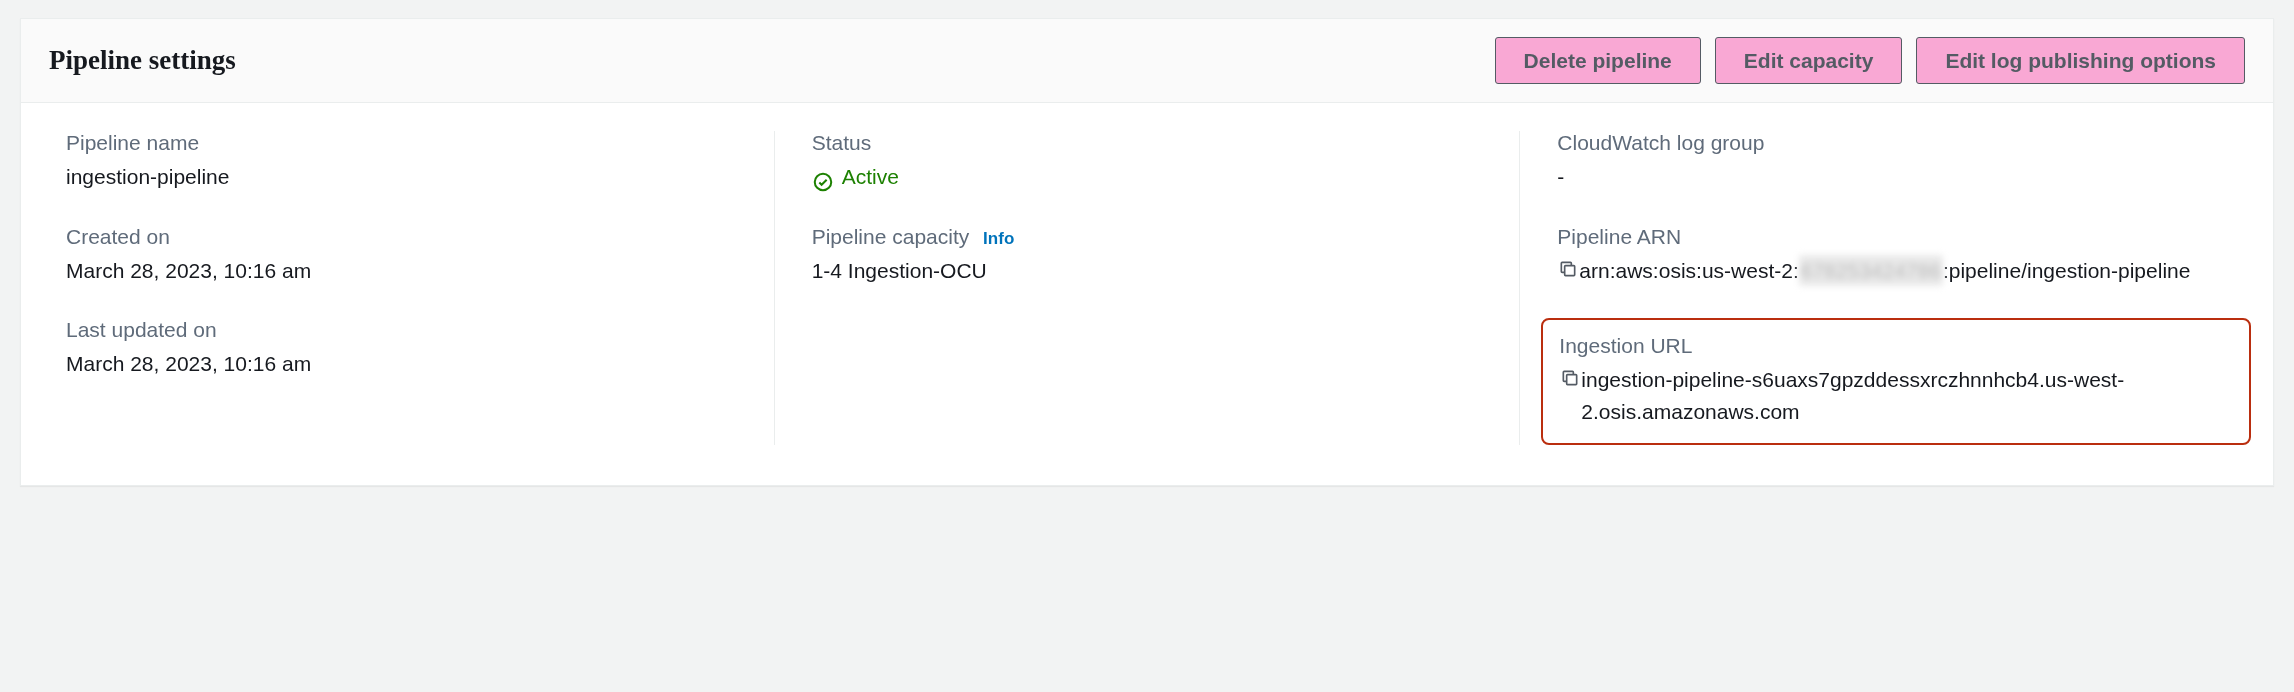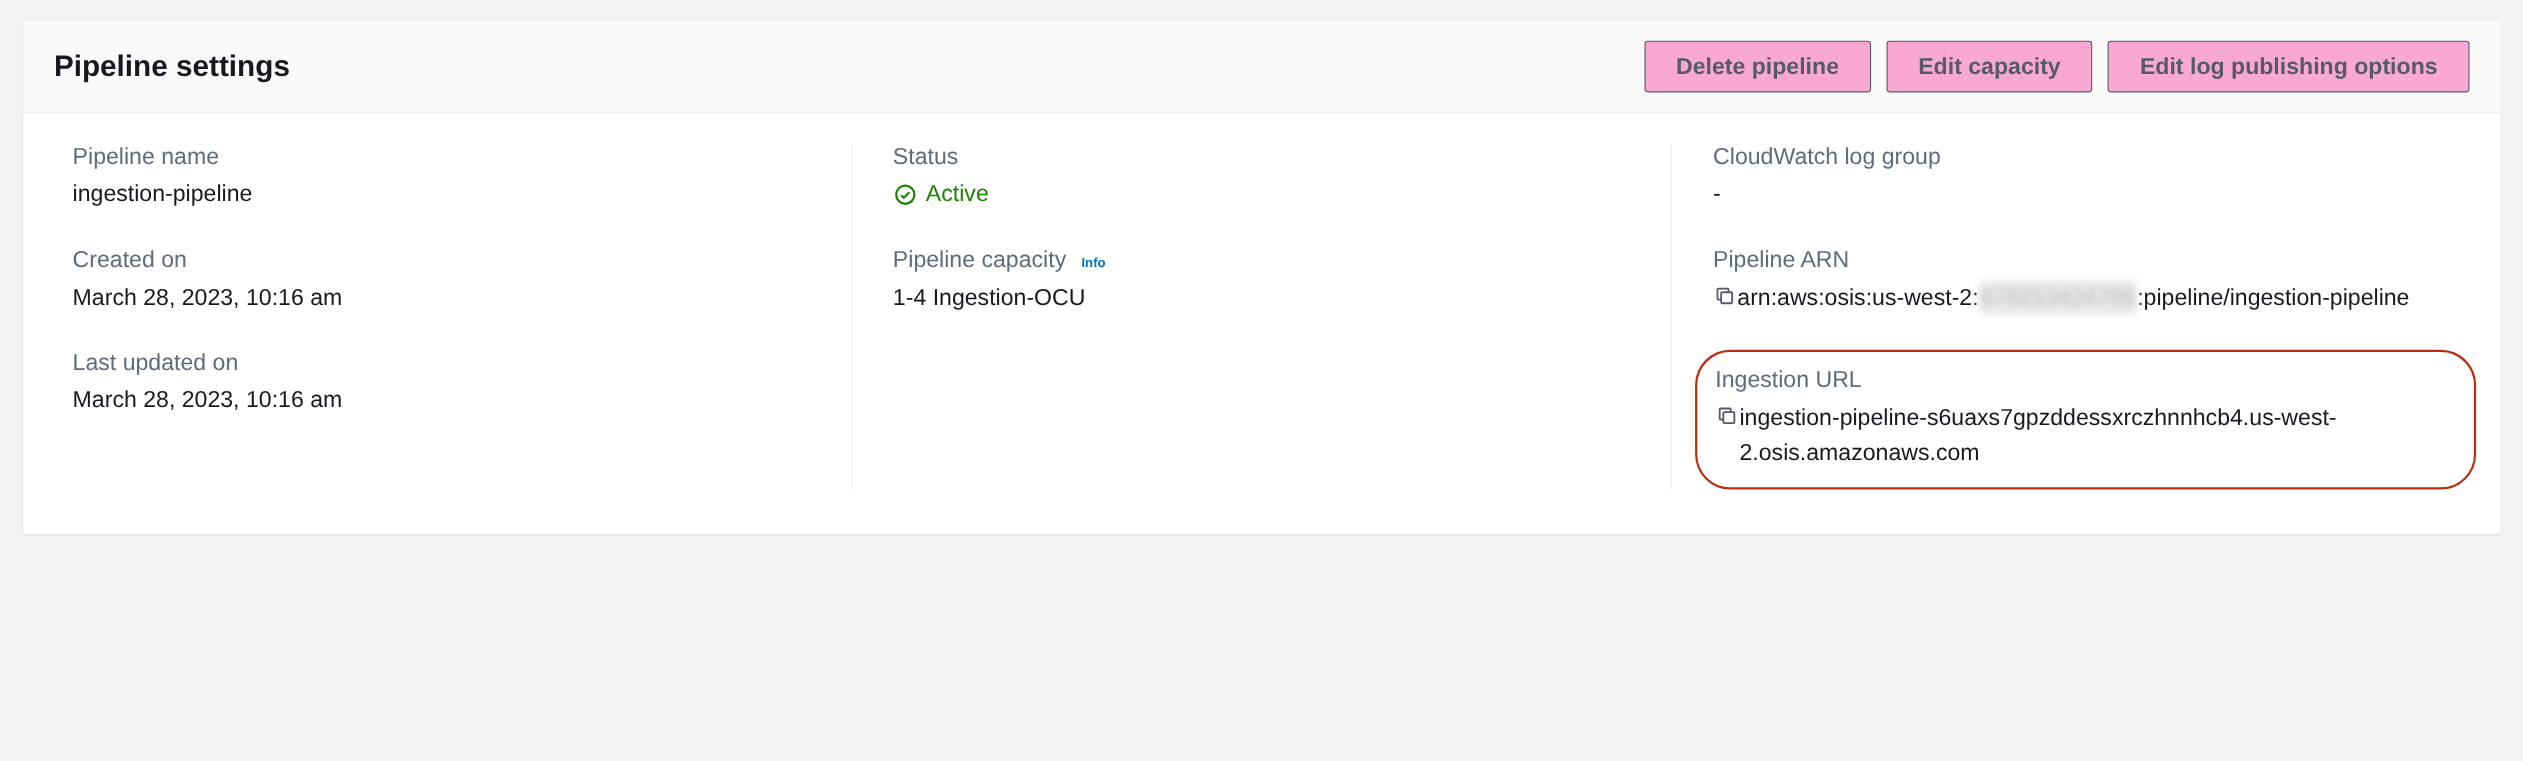--- a/index.html
+++ b/index.html
@@ -21,20 +21,21 @@
     align-items: center;
     justify-content: space-between;
     padding: 18px 28px;
     border-bottom: 1px solid #eaeded;
     background: #fafafa;
   }
   .panel-title {
     font-size: 27px;
     font-weight: 700;
     color: #16191f;
+    font-family: Liberation Serif, serif;
   }
   .actions { display: flex; gap: 14px; }
   .btn {
     font-size: 21px;
     font-weight: 700;
     color: #545b64;
     background: #f9a8d4;
     border: 1.5px solid #545b64;
     border-radius: 3px;
     padding: 8px 28px;
@@ -60,29 +61,29 @@
   .field-label {
     font-size: 21px;
     color: #5f6b7a;
     margin-bottom: 6px;
   }
   .field-value {
     font-size: 21px;
     color: #16191f;
     line-height: 1.5;
   }
-  .status-row { display: flex; align-items: center; gap: 8px; }
+  .status-row { display: flex; align-items: flex-end; gap: 8px; }
   .status-active { color: #1d8102; font-size: 21px; }
   .check-icon {
     width: 22px; height: 22px; flex: 0 0 22px;
     display: inline-flex; align-items: center; justify-content: center;
   }
   .info-link {
     color: #0073bb;
-    font-size: 12px;
+    font-size: 17px;
     font-weight: 700;
     margin-left: 8px;
     cursor: pointer;
   }
   .copy-row {
     display: flex;
     align-items: flex-start;
   }
   .copy-icon {
     width: 22px; height: 22px; flex: 0 0 22px;
@@ -94,21 +95,21 @@
   .redacted {
     display: inline-block;
     background: #e9e9e9;
     filter: blur(3px);
     color: #bbb;
     border-radius: 3px;
     padding: 0 2px;
   }
   .highlight-box {
     border: 2.5px solid #ba2e0f;
-    border-radius: 32px;
+    border-radius: 8px;
     padding: 14px 16px 16px 16px;
     margin-left: -16px;
     margin-right: -8px;
   }
 </style>
 </head>
 <body>
 
 <div class="panel">
 

